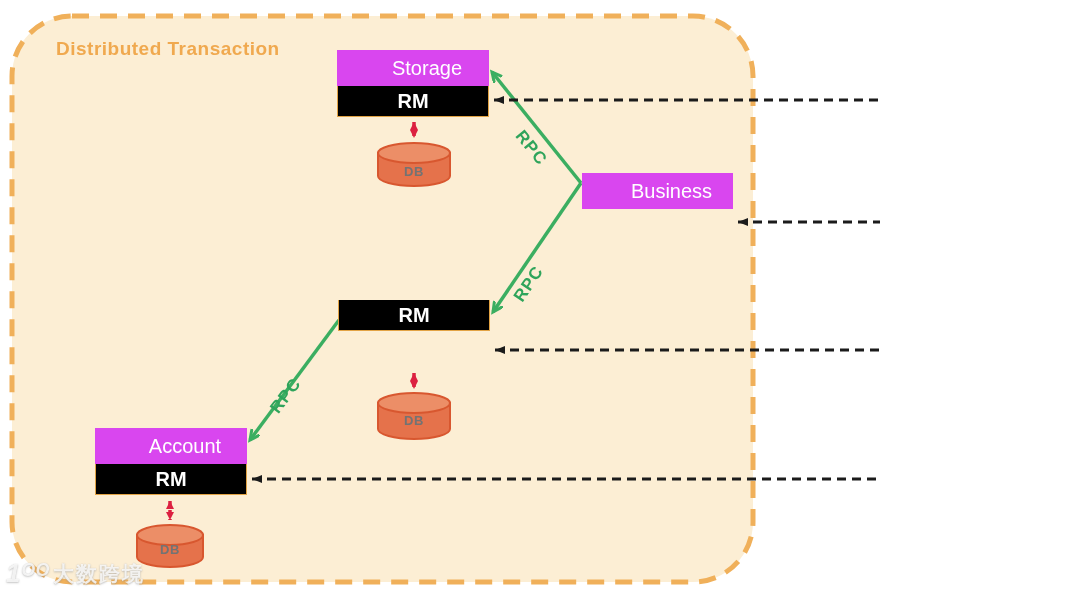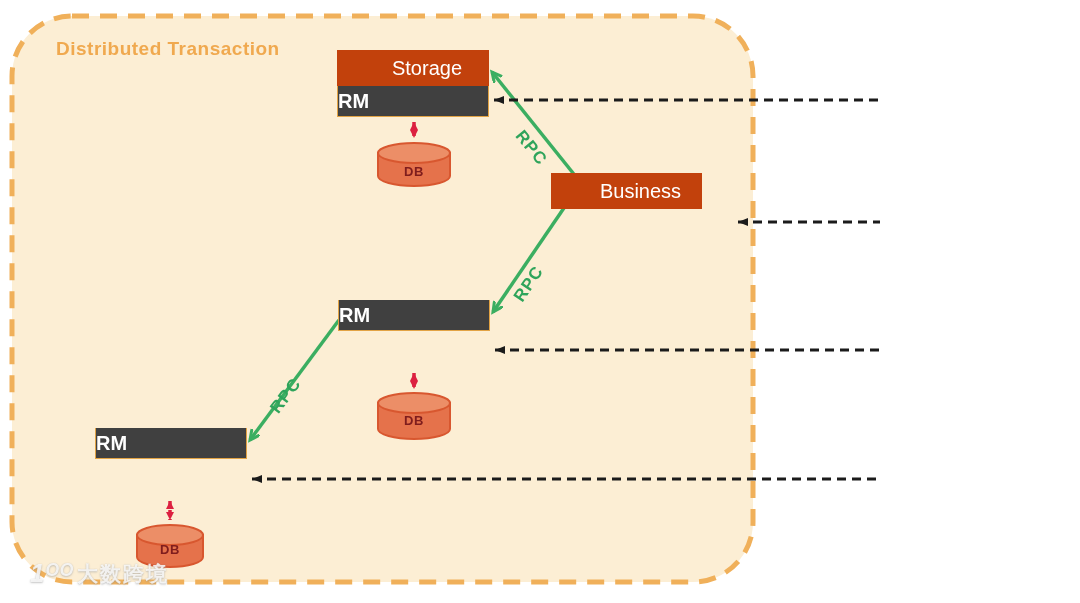--- a/index.html
+++ b/index.html
@@ -9,58 +9,57 @@
   }
   .stage svg{position:absolute;left:0;top:0;}
 
   .diagram-title{
     position:absolute;left:56px;top:38px;
     font-size:19px;font-weight:bold;color:#F0A94F;letter-spacing:.5px;
   }
 
   .svc{position:absolute;box-sizing:border-box;}
   .svc-name{
-    height:36px;line-height:36px;background:#c2410c;color:#ffffff;
+    height:36px;line-height:36px;background:#d946ef;color:#ffffff;
     text-align:center;font-size:20px;padding-left:28px;
   }
   .svc-role{
-    height:31px;line-height:31px;background:#404040;color:#ffffff;
-    font-size:20px;font-weight:bold;
+    height:31px;line-height:31px;background:#000000;color:#ffffff;
+    text-align:center;font-size:20px;font-weight:bold;
     box-sizing:border-box;border:1px solid #E2A344;border-top:none;
   }
 
   .tc-bar{
     position:absolute;left:972px;top:49px;width:94px;height:518px;
     background:#F7B64F;border:1px solid #E8A33C;box-sizing:border-box;
     display:flex;align-items:center;justify-content:flex-end;
     color:#ffffff;font-size:20px;font-weight:bold;
   }
 
   .rpc-label{
     position:absolute;color:#2FA45B;font-size:17px;font-weight:bold;
     letter-spacing:1px;transform-origin:center center;white-space:nowrap;
   }
   .rpc-1{left:531px;top:148px;transform:translate(-50%,-50%) rotate(51deg);}
   .rpc-2{left:529px;top:284px;transform:translate(-50%,-50%) rotate(-56deg);}
   .rpc-3{left:286px;top:396px;transform:translate(-50%,-50%) rotate(-53deg);}
 
   .db-label{
-    position:absolute;color:#7f1d1d;font-size:13px;font-weight:bold;
+    position:absolute;color:#737373;font-size:13px;font-weight:bold;
     transform:translate(-50%,-50%);letter-spacing:.5px;
   }
   .db-label-storage{left:414px;top:171px;}
   .db-label-order{left:414px;top:420px;}
   .db-label-account{left:170px;top:549px;}
 
   .watermark{
     position:absolute;left:6px;top:558px;display:flex;align-items:center;gap:4px;
     color:rgba(255,255,255,0.82);font-weight:bold;
     text-shadow:0 1px 2px rgba(140,140,140,0.45), 0 0 1px rgba(140,140,140,0.4);
     user-select:none;
-    margin-left:24px;
   }
   .wm-logo{font-size:26px;font-style:italic;}
   .wm-text{font-size:21px;letter-spacing:2px;}
 </style>
 </head>
 <body>
 
 <div class="stage">
 
   <svg width="1080" height="603" viewBox="0 0 1080 603">
@@ -105,29 +104,30 @@
     </g>
   </svg>
 
   <div class="diagram-title">Distributed Transaction</div>
 
   <div class="svc" style="left:337px;top:50px;width:152px;">
     <div class="svc-name">Storage</div>
     <div class="svc-role">RM</div>
   </div>
 
-  <div class="svc" style="left:551px;top:173px;width:151px;">
+  <div class="svc" style="left:582px;top:173px;width:151px;">
     <div class="svc-name">Business</div>
   </div>
 
   <div class="svc" style="left:338px;top:300px;width:152px;">
     <div class="svc-role">RM</div>
   </div>
 
   <div class="svc" style="left:95px;top:428px;width:152px;">
+    <div class="svc-name">Account</div>
     <div class="svc-role">RM</div>
   </div>
 
   <div class="tc-bar">
     <span>TC</span>
   </div>
 
   <div class="rpc-label rpc-1">RPC</div>
   <div class="rpc-label rpc-2">RPC</div>
   <div class="rpc-label rpc-3">RPC</div>

